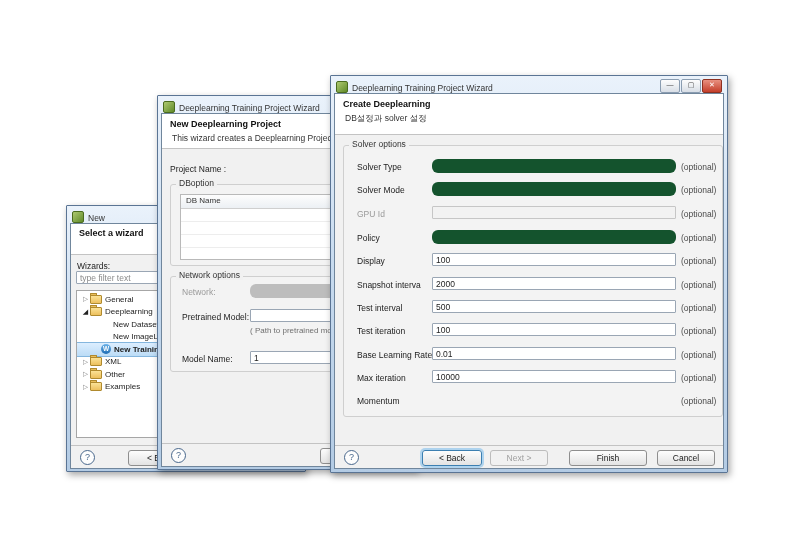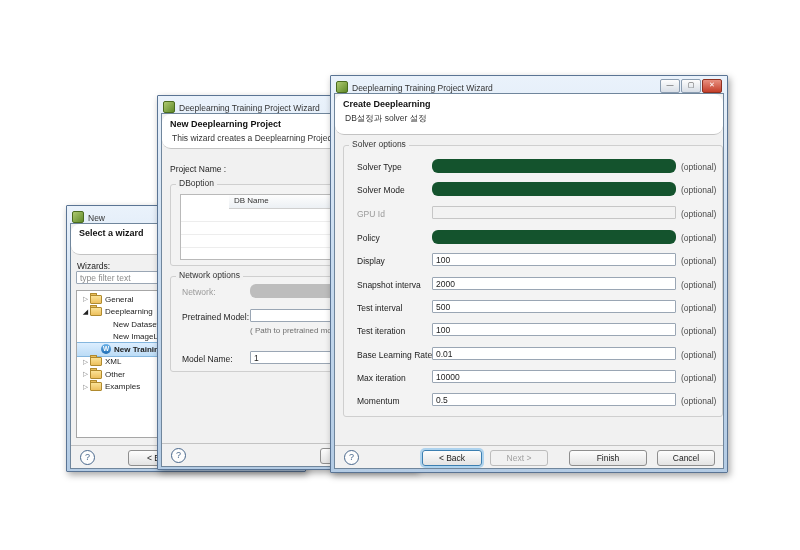--- a/index.html
+++ b/index.html
@@ -8,21 +8,21 @@
        border:1px solid #5a7494;box-shadow:2px 3px 7px rgba(0,0,0,.35);
        padding:2px 3px 4px 3px;box-sizing:border-box;border-radius:1px;}
   .titlebar{height:15px;display:flex;align-items:flex-end;gap:4px;padding:0 2px;}
   .title-text{font-size:8.5px;color:#333;white-space:nowrap;overflow:hidden;}
   .ticon{width:10px;height:10px;border-radius:2px;background:linear-gradient(135deg,#aec971,#5f8a28);border:1px solid #4a6b1e;flex:none;}
   .tbtns{margin-left:auto;display:flex;gap:1px;}
   .tb{width:18px;height:12px;border:1px solid #8a9cb0;border-radius:2px;font-size:7px;line-height:10px;text-align:center;color:#444;
       background:linear-gradient(#fdfdfd,#d8dee6);}
   .tb.close{background:linear-gradient(#e89080,#c43e2a);color:#fff;border-color:#8d3020;}
   .client{position:relative;background:#f1f1f1;border:1px solid #70869c;overflow:hidden;}
-  .header{position:absolute;left:0;top:0;right:0;background:#ffffff;border-bottom:1px solid #c3c3c3;border-radius:9px;}
+  .header{position:absolute;left:0;top:0;right:0;background:#ffffff;border-bottom:1px solid #c3c3c3;}
   .htitle{position:absolute;left:8px;top:5px;font-size:9px;font-weight:bold;color:#111;white-space:nowrap;}
   .hdesc{position:absolute;left:10px;top:19px;font-size:8.5px;color:#333;white-space:nowrap;}
   .fieldset{position:absolute;border:1px solid #cfcfcf;border-radius:3px;background:#f3f3f3;}
   .legend{position:absolute;font-size:8.5px;color:#333;background:#f1f1f1;padding:0 3px;white-space:nowrap;z-index:2;}
   .lbl{position:absolute;font-size:8.5px;color:#222;white-space:nowrap;}
   .lbl.dis{color:#9a9a9a;}
   .opt{position:absolute;font-size:8.5px;color:#4a4a4a;white-space:nowrap;}
   .txt{position:absolute;height:13px;border:1px solid #9aa6b4;background:#fff;font-family:"Liberation Sans",sans-serif;
        font-size:8.5px;color:#222;padding:0 3px;box-sizing:border-box;border-radius:1px;}
   .txt.dis{background:#f2f2f2;border-color:#c6c6c6;}
@@ -34,21 +34,21 @@
   .combo.dis{background:linear-gradient(#efefef,#dcdcdc);border-color:#bdbdbd;}
   .botbar{position:absolute;left:0;right:0;border-top:1px solid #c3c3c3;background:#f1f1f1;display:flex;align-items:center;}
   .help{width:13px;height:13px;border:1px solid #49688c;border-radius:50%;color:#49688c;font-size:9px;line-height:12px;
         text-align:center;margin-left:9px;flex:none;background:#fdfdfd;}
   .btn{height:16px;min-width:52px;border:1px solid #8e8e8e;border-radius:3px;background:linear-gradient(#fdfdfd,#e3e3e3);
        font-size:8.5px;color:#222;text-align:center;line-height:14px;padding:0 6px;box-sizing:border-box;white-space:nowrap;}
   .btn.focus{border-color:#3c7fb1;box-shadow:0 0 0 2px #aed3ee;}
   .btn.disabled{color:#9f9f9f;border-color:#bcbcbc;background:#f1f1f1;}
   .table{position:absolute;border:1px solid #b9b9b9;background:#fff;overflow:hidden;}
   .thead{height:14px;background:linear-gradient(#fdfdfd,#ecf0f4);border-bottom:1px solid #cfcfcf;
-         font-size:8px;color:#333;padding:1px 5px;box-sizing:border-box;margin-left:48px;}
+         font-size:8px;color:#333;padding:1px 5px;box-sizing:border-box;}
   .trow{height:12px;border-bottom:1px solid #ededed;}
   .treebox{position:absolute;border:1px solid #a6a6a6;background:#fff;overflow:hidden;}
   .titem{height:12.5px;display:flex;align-items:center;font-size:8px;color:#222;white-space:nowrap;position:relative;}
   .titem .exp{width:9px;text-align:center;font-size:6.5px;color:#777;flex:none;}
   .titem .exp.open{color:#222;font-size:7px;}
   .titem.sel{background:linear-gradient(#dceeff,#bcdcf6);outline:1px solid #84b6de;}
   .fold{width:12px;height:9px;flex:none;margin-right:3px;position:relative;}
   .fold:before{content:"";position:absolute;left:0;top:-2px;width:5px;height:3px;background:#e9bd5a;border:1px solid #b08a2e;border-bottom:none;border-radius:1px 1px 0 0;}
   .fold:after{content:"";position:absolute;left:0;top:0;width:10px;height:7px;background:linear-gradient(#fbe296,#edc05d);border:1px solid #b08a2e;border-radius:1px;}
   .wicon{width:10px;height:10px;border-radius:50%;background:linear-gradient(#6cb2e8,#1e6db4);color:#fff;font-size:6.5px;
@@ -215,21 +215,20 @@
 
     <div class="lbl" style="left:22px;top:256px;">Base Learning Rate</div>
     <input class="txt" style="left: 97px; top: 253px; width: 244px;" value="0.01">
     <div class="opt" style="left:346px;top:256px;">(optional)</div>
 
     <div class="lbl" style="left:22px;top:279px;">Max iteration</div>
     <input class="txt" style="left: 97px; top: 276px; width: 244px;" value="10000">
     <div class="opt" style="left:346px;top:279px;">(optional)</div>
 
     <div class="lbl" style="left:22px;top:302px;">Momentum</div>
-    <input class="txt" style="left: 97px; top: 299px; width: 244px;" value="0.5">
     <div class="opt" style="left:346px;top:302px;">(optional)</div>
 
     <div class="botbar" style="top:351px;height:23px;">
       <span class="help">?</span>
       <div style="margin-left:auto;display:flex;align-items:center;margin-right:8px;">
         <div class="btn focus" style="width:60px;">&lt; Back</div>
         <div class="btn disabled" style="width:58px;margin-left:8px;">Next &gt;</div>
         <div class="btn" style="width:78px;margin-left:21px;">Finish</div>
         <div class="btn" style="width:58px;margin-left:10px;">Cancel</div>
       </div>

